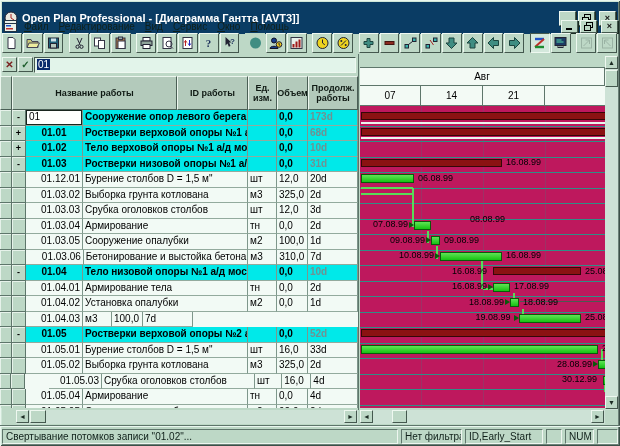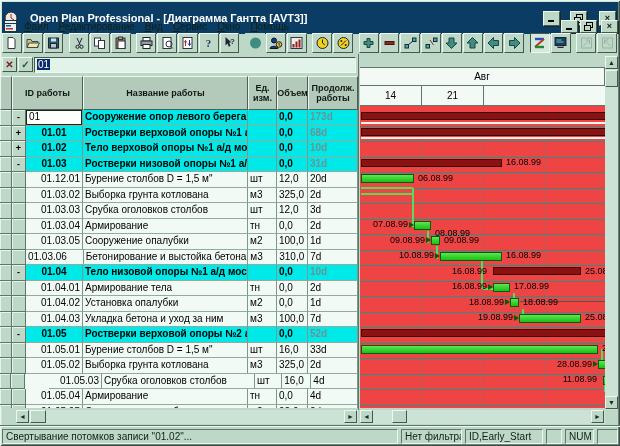--- a/index.html
+++ b/index.html
@@ -1,21 +1,21 @@
 <!DOCTYPE html>
 <html><head>
 <meta charset="utf-8">
 <style>
   html,body{margin:0;padding:0;background:#8a9a90;}
   #stage{position:relative;width:620px;height:446px;background:#bdd8c6;overflow:hidden;
     font-family:"Liberation Sans",sans-serif;
     box-shadow:inset 1px 1px 0 #e9f6ee, inset -1px -1px 0 #3c5048, inset 2px 2px 0 #cfe6d8, inset -2px -2px 0 #6c8278;}
   .abs{position:absolute;}
   
-  #titlebar{position:absolute;left:2px;top:2px;width:616px;height:30px;background:#0a3c64;display:flex;align-items:center;padding:16px 2px;box-sizing:border-box;gap:8px;}
+  #titlebar{position:absolute;left:2px;top:2px;width:616px;height:30px;background:#0a3c64;display:flex;align-items:center;padding:16px 2px;box-sizing:border-box;}
   #title{color:#fff;font-size:11px;font-weight:bold;margin-left:4px;flex:1;white-space:nowrap;overflow:hidden;}
   .winbtn{width:15px;height:13px;background:#bdd8c6;border:1px solid;border-color:#eef8f0 #44584e #44584e #eef8f0;box-shadow:1px 1px 0 #1a2a22;display:flex;align-items:center;justify-content:center;font-size:9px;font-weight:bold;color:#111;margin-left:2px;line-height:1;}
   
   #menubar{position:absolute;left:2px;top:20px;width:616px;height:12px;display:flex;align-items:center;}
   .menu-item{font-size:10px;color:#10201a;margin:0 5px;white-space:nowrap;}
   
   #toolbar{position:absolute;left:2px;top:32px;width:616px;height:22px;display:flex;align-items:center;}
   .tbtn{width:20px;height:20px;background:#bdd8c6;border:1px solid;border-color:#eef8f0 #44584e #44584e #eef8f0;display:flex;align-items:center;justify-content:center;margin-right:1px;box-sizing:border-box;}
   .tbtn.pressed{background:#d4e8dc;border-color:#44584e #eef8f0 #eef8f0 #44584e;}
   .tbtn.flat{border-color:transparent;}
@@ -34,21 +34,21 @@
   .trow.sum .c{background:#00e9e9;font-weight:bold;}
   .trow .c.gray{background:#bdd8c6;box-shadow:inset 1px 1px 0 #e6f2ea;border-right:1px solid #5e766b;border-bottom:1px solid #5e766b;}
   .trow.sum .c.dur{color:#6e9292;}
   .cell-editor{width:100%;height:100%;background:#fdfffd;border:1px solid #17251d;box-sizing:border-box;font-size:10px;line-height:12px;padding-left:2px;font-weight:normal;}
   
   #splitter{position:absolute;left:358px;top:54px;width:2px;height:356px;background:#bdd8c6;border-left:1px solid #5e766b;}
   
   #month-band{position:absolute;left:360px;top:67px;width:245px;height:19px;background:#f3faf5;border:1px solid #5e766b;border-left:none;box-sizing:border-box;display:flex;align-items:center;justify-content:center;font-size:10px;color:#000;}
   #week-band{position:absolute;left:360px;top:86px;width:245px;height:20px;background:#f3faf5;border-bottom:1px solid #5e766b;box-sizing:border-box;display:flex;}
   .wk{box-sizing:border-box;border-right:1px solid #5e766b;display:flex;align-items:center;justify-content:center;font-size:10px;color:#000;}
-  #chart-clip{position:absolute;left:360px;top:106px;width:245px;height:302px;background:#ef4444;overflow:hidden;}
+  #chart-clip{position:absolute;left:360px;top:106px;width:245px;height:302px;background:#be185d;overflow:hidden;}
   .rowsep{position:absolute;left:0;width:100%;height:1px;background:#2f8e86;}
   .vgrid{position:absolute;top:0;width:1px;height:100%;background:rgba(47,142,134,.22);}
   .bar-red{position:absolute;height:8px;background:#8b1212;border:1px solid #350707;box-sizing:border-box;}
   .bar-green{position:absolute;height:9px;background:linear-gradient(#5fe455,#16c212);border:1px solid #0a5a0a;box-sizing:border-box;}
   .bar-line{position:absolute;height:2px;background:#58dc58;}
   .bar-underline{position:absolute;height:2px;background:#e9f6ee;}
   .glabel{position:absolute;height:11px;font-size:9px;line-height:11px;color:#000;white-space:nowrap;}
   .garrow{position:absolute;width:0;height:0;border-top:3px solid transparent;border-bottom:3px solid transparent;border-left:5px solid #0a5a0a;}
   .conn{position:absolute;background:#58dc58;}
   .tail{position:absolute;height:1px;background:#4a5a52;}
@@ -365,22 +365,22 @@
   <div class="ebtn" style="left:2px;color:#7a2020">
       <span>✕</span>
     </div>
   <div class="ebtn" style="left:18px;color:#1a5c2a">
       <span>✓</span>
     </div>
   <div id="edit-input"><span class="sel">01</span></div>
 
   <div id="thead">
       <div class="hc" style="width: 12px; height: 34px;"></div>
+      <div class="hc" style="width: 165px; height: 34px;">Название работы</div>
       <div class="hc" style="width: 71px; height: 34px;">ID работы</div>
-      <div class="hc" style="width: 165px; height: 34px;">Название работы</div>
       <div class="hc" style="width: 29px; height: 34px;">Ед. изм.</div>
       <div class="hc" style="width: 31px; height: 34px;">Объем</div>
       <div class="hc" style="width: 50px; height: 34px;">Продолж. работы</div>
     </div>
   <div id="tbody">
       <div class="trow sum">
         <div class="c gray" style="width: 12px;"></div>
         <div class="c gray" style="width: 14px; text-align: center; font-size: 9px; font-weight: bold;">-</div>
         <div class="c" style="width: 57px; padding: 0px;">
           <div class="cell-editor">01</div>
@@ -458,21 +458,21 @@
         <div class="c gray" style="width: 14px; text-align: center; font-size: 9px; font-weight: bold;"></div>
         <div class="c" style="width: 57px; text-align: right;">01.03.05</div>
         <div class="c" style="width: 165px;">Сооружение опалубки</div>
         <div class="c" style="width: 29px;">м2</div>
         <div class="c" style="width: 31px;">100,0</div>
         <div class="c dur" style="width: 50px;">1d</div>
       </div>
       <div class="trow">
         <div class="c gray" style="width: 12px;"></div>
         <div class="c gray" style="width: 14px; text-align: center; font-size: 9px; font-weight: bold;"></div>
-        <div class="c" style="width: 58px; text-align: left;">01.03.06</div>
+        <div class="c" style="width: 58px; text-align: right;">01.03.06</div>
         <div class="c" style="width: 165px;">Бетонирование и выстойка бетона</div>
         <div class="c" style="width: 29px;">м3</div>
         <div class="c" style="width: 31px;">310,0</div>
         <div class="c dur" style="width: 50px;">7d</div>
       </div>
       <div class="trow sum">
         <div class="c gray" style="width: 12px;"></div>
         <div class="c gray" style="width: 14px; text-align: center; font-size: 9px; font-weight: bold;">-</div>
         <div class="c" style="width: 57px; text-align: center;">01.04</div>
         <div class="c" style="width: 165px;">Тело низовой опоры №1 а/д моста</div>
@@ -495,21 +495,20 @@
         <div class="c" style="width: 57px; text-align: right;">01.04.02</div>
         <div class="c" style="width: 165px;">Установка опалубки</div>
         <div class="c" style="width: 29px;">м2</div>
         <div class="c" style="width: 31px;">0,0</div>
         <div class="c dur" style="width: 50px;">1d</div>
       </div>
       <div class="trow">
         <div class="c gray" style="width: 12px;"></div>
         <div class="c gray" style="width: 14px; text-align: center; font-size: 9px; font-weight: bold;"></div>
         <div class="c" style="width: 57px; text-align: right;">01.04.03</div>
-        <div class="c" style="width: 165px;">Укладка бетона и уход за ним</div>
         <div class="c" style="width: 29px;">м3</div>
         <div class="c" style="width: 31px;">100,0</div>
         <div class="c dur" style="width: 50px;">7d</div>
       </div>
       <div class="trow sum">
         <div class="c gray" style="width: 12px;"></div>
         <div class="c gray" style="width: 14px; text-align: center; font-size: 9px; font-weight: bold;">-</div>
         <div class="c" style="width: 57px; text-align: center;">01.05</div>
         <div class="c" style="width: 165px;">Ростверки верховой опоры №2 а/д</div>
         <div class="c" style="width: 29px;"></div>
@@ -562,20 +561,21 @@
         <div class="c dur" style="width: 50px;">2d</div>
       </div>
     </div>
 
   <div id="splitter"></div>
 
   <div id="month-band">
       <span>Авг</span>
     </div>
   <div id="week-band">
+      <div class="wk" style="width: 61px;">07</div>
       <div class="wk" style="width: 62px;">14</div>
       <div class="wk" style="width: 62px;">21</div>
       <div class="wk" style="width: 60px; margin-top: 30px;">28</div>
     </div>
   <div id="chart-clip">
       <div class="rowsep" style="top: 19.5px;"></div>
       <div class="rowsep" style="top: 35px;"></div>
       <div class="rowsep" style="top: 50.5px;"></div>
       <div class="rowsep" style="top: 66px;"></div>
       <div class="rowsep" style="top: 81.5px;"></div>
@@ -611,21 +611,21 @@
       <div class="bar-red" style="left: 1px; top: 21.5px; width: 245px;"></div>
       <div class="bar-underline" style="left: 1px; top: 31px; width: 245px;"></div>
       <div class="bar-red" style="left: 1px; top: 52.5px; width: 141px;"></div>
       <div class="glabel" style="left: 146px; width: 70px; top: 51px;">16.08.99</div>
       <div class="bar-green" style="left: 1px; top: 68px; width: 53px;"></div>
       <div class="glabel" style="left: 58px; width: 70px; top: 66.5px;">06.08.99</div>
       <div class="bar-line" style="left: 1px; top: 86.5px; width: 52px;"></div>
       <div class="bar-green" style="left: 54px; top: 114.5px; width: 17px;"></div>
       <div class="garrow" style="left: 49px; top: 115.5px;"></div>
       <div class="glabel" style="left: -20px; width: 68px; text-align: right; top: 113px;">07.08.99</div>
-      <div class="glabel" style="left: 75px; width: 70px; top: 122px;">08.08.99</div>
+      <div class="glabel" style="left: 75px; width: 70px; top: 108px; text-align: right;">08.08.99</div>
       <div class="bar-green" style="left: 71px; top: 130px; width: 9px;"></div>
       <div class="garrow" style="left: 66px; top: 131px;"></div>
       <div class="glabel" style="left: -3px; width: 68px; text-align: right; top: 128.5px;">09.08.99</div>
       <div class="glabel" style="left: 84px; width: 70px; top: 128.5px;">09.08.99</div>
       <div class="bar-green" style="left: 80px; top: 145.5px; width: 62px;"></div>
       <div class="garrow" style="left: 75px; top: 146.5px;"></div>
       <div class="glabel" style="left: 6px; width: 68px; text-align: right; top: 144px;">10.08.99</div>
       <div class="glabel" style="left: 146px; width: 70px; top: 144px;">16.08.99</div>
       <div class="bar-red" style="left: 133px; top: 161px; width: 88px;"></div>
       <div class="glabel" style="left: 59px; width: 68px; text-align: right; top: 159.5px;">16.08.99</div>
@@ -634,30 +634,30 @@
       <div class="garrow" style="left: 128px; top: 177.5px;"></div>
       <div class="glabel" style="left: 59px; width: 68px; text-align: right; top: 175px;">16.08.99</div>
       <div class="glabel" style="left: 154px; width: 70px; top: 175px;">17.08.99</div>
       <div class="bar-green" style="left: 150px; top: 192px; width: 9px;"></div>
       <div class="garrow" style="left: 145px; top: 193px;"></div>
       <div class="tail" style="left: 160px; top: 195px; width: 86px;"></div>
       <div class="glabel" style="left: 76px; width: 68px; text-align: right; top: 190.5px;">18.08.99</div>
       <div class="glabel" style="left: 163px; width: 70px; top: 190.5px;">18.08.99</div>
       <div class="bar-green" style="left: 159px; top: 207.5px; width: 62px;"></div>
       <div class="garrow" style="left: 154px; top: 208.5px;"></div>
-      <div class="glabel" style="left: 85px; width: 68px; text-align: right; top: 206px;">19.08.99</div>
+      <div class="glabel" style="left: 99px; width: 68px; text-align: center; top: 206px;">19.08.99</div>
       <div class="glabel" style="left: 225px; width: 70px; top: 206px;">25.08.99</div>
       <div class="bar-red" style="left: 1px; top: 223px; width: 245px;"></div>
       <div class="bar-green" style="left: 1px; top: 238.5px; width: 237px;"></div>
       <div class="glabel" style="left: 242px; width: 70px; top: 237px;">27.08.99</div>
       <div class="bar-green" style="left: 238px; top: 254px; width: 8px;"></div>
       <div class="garrow" style="left: 233px; top: 255px;"></div>
       <div class="glabel" style="left: 164px; width: 68px; text-align: right; top: 252.5px;">28.08.99</div>
       <div class="bar-green" style="left: 243px; top: 269.5px; width: 3px;"></div>
-      <div class="glabel" style="left: 169px; width: 68px; text-align: right; top: 268px;">11.08.99</div>
+      <div class="glabel" style="left: 169px; width: 68px; text-align: right; top: 268px;">30.12.99</div>
     </div>
 
   <div class="sb" style="left:16px;top:410px;width:342px;height:14px">
     <div class="sbtn" style="left:0;top:0">◄</div>
     <div class="sthumb" style="left:14px;top:0;width:16px;height:13px"></div>
     <div class="sbtn" style="left:328px;top:0">►</div>
   </div>
 
   <div class="sb" style="left:360px;top:410px;width:245px;height:14px">
     <div class="sbtn" style="left:0;top:0">◄</div>

